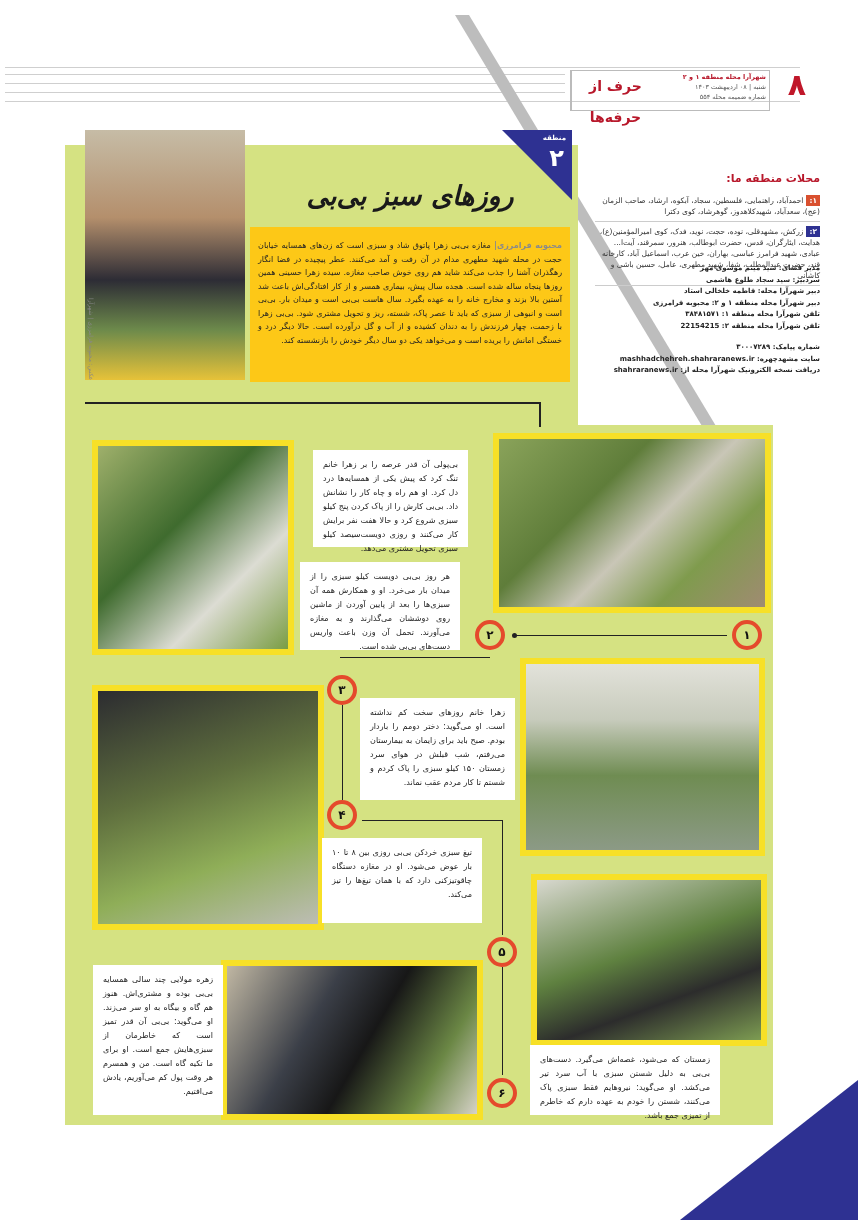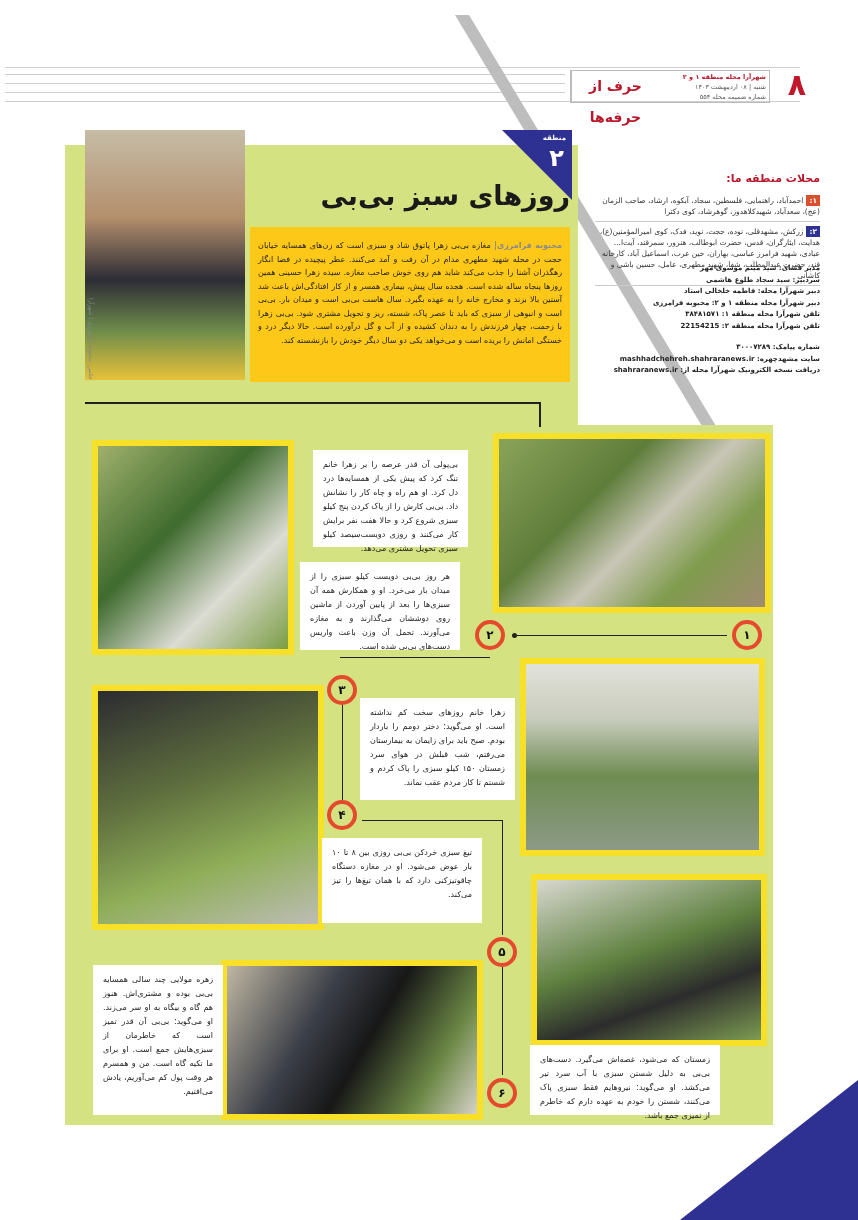--- a/index.html
+++ b/index.html
@@ -1,36 +1,36 @@
 <!DOCTYPE html>
 <html><head>
 <meta charset="utf-8">
 <style>
   * { box-sizing: border-box; margin: 0; padding: 0; }
   body { width: 858px; height: 1220px; background: #ffffff; position: relative; overflow: hidden; font-family: "DejaVu Sans", sans-serif; direction: rtl; }
   .hline { position: absolute; height: 1px; background: #cfcfcf; }
   .diag { position: absolute; left: 455px; top: 15px; width: 14px; height: 420px; background: #bdbdbd; transform: skewX(31deg); transform-origin: top left; }
   .pagenum { position: absolute; left: 780px; top: 68px; width: 34px; height: 34px; color: #c0172a; font-size: 30px; font-weight: bold; text-align: center; line-height: 34px; }
-  .masthead { position: absolute; left: 570px; top: 70px; width: 200px; height: 33px; border: 1px solid #bbb; display: flex; }
+  .masthead { position: absolute; left: 570px; top: 70px; width: 200px; height: 41px; border: 1px solid #bbb; display: flex; }
   .masthead .sect { width: 88px; color: #b8182b; font-size: 14px; font-weight: bold; text-align: center; line-height: 31px; border-left: 1px solid #bbb; }
   .masthead .info { flex: 1; font-size: 6.5px; color: #555; line-height: 10px; padding: 1px 3px; }
   .masthead .info .t1 { color: #b8182b; font-weight: bold; }
   .side { position: absolute; left: 595px; top: 120px; width: 225px; direction: rtl; margin-top: 46px; }
   .side h3 { color: #b8182b; font-size: 11px; font-weight: bold; margin: 6px 0 10px 0; }
   .zone { font-size: 7.5px; line-height: 11px; color: #333; border-bottom: 1px solid #ccc; padding-bottom: 4px; margin-bottom: 4px; position: relative; }
   .zone .tag { display: inline-block; color: #fff; font-weight: bold; padding: 0 3px; margin-left: 3px; }
   .credits { position: absolute; left: 595px; top: 263px; width: 225px; font-size: 7px; line-height: 11.5px; color: #222; font-weight: bold; }
   .credits p { margin: 0; }
   .credits .gap { height: 10px; }
   .panel { position: absolute; left: 65px; top: 145px; width: 513px; height: 286px; background: #d5e282; }
   .panel2 { position: absolute; left: 65px; top: 425px; width: 708px; height: 700px; background: #d5e282; }
   .mantaqa { position: absolute; left: 502px; top: 130px; width: 70px; height: 70px; background: #2e3192; clip-path: polygon(0 0, 100% 0, 100% 100%); }
   .mantaqa .lbl { position: absolute; right: 6px; top: 4px; color: #fff; font-size: 7px; font-weight: bold; }
   .mantaqa .num { position: absolute; right: 8px; top: 14px; color: #fff; font-size: 24px; font-weight: bold; }
-  .title { position: absolute; left: 250px; top: 180px; width: 320px; text-align: right; font-size: 27px; font-weight: bold; color: #1a1a1a; }
+  .title { position: absolute; left: 250px; top: 180px; width: 320px; text-align: center; font-size: 27px; font-weight: bold; color: #1a1a1a; font-style: italic; }
   .lead { position: absolute; left: 250px; top: 227px; width: 320px; height: 155px; background: #fdc817; padding: 12px 8px; font-size: 8px; line-height: 13.5px; color: #222; text-align: justify; }
   .lead .by { color: #8a8a8a; font-weight: bold; }
   .photo { position: absolute; border: 6px solid #f7e027; overflow: hidden; }
   .ph { width: 100%; height: 100%; }
   .ph-green { background: linear-gradient(135deg, #8aa35a 0%, #5f7d3a 35%, #c9c6b7 55%, #7f9b4d 75%, #a08b72 100%); }
   .ph-baskets { background: repeating-linear-gradient(90deg, #e7e8e2 0 6px, #b9bcb0 6px 8px), #ddd; }
   .ph-portrait { background: linear-gradient(180deg, #c6bca6 0%, #b48f6c 35%, #2d2c35 60%, #6d8a4b 80%, #e6c239 100%); }
   .ph-dark { background: linear-gradient(160deg, #2c2c30 0%, #5f6f3e 40%, #8fae58 70%, #bdbdb5 100%); }
   .ph-wash { background: linear-gradient(180deg, #e2e2da 0%, #c7cbbc 30%, #6f8c52 60%, #8c9a86 100%); }
   .ph-shop { background: linear-gradient(120deg, #c0b7a3 0%, #3b3f48 35%, #171717 55%, #6b8745 80%, #d6d2c8 100%); }

